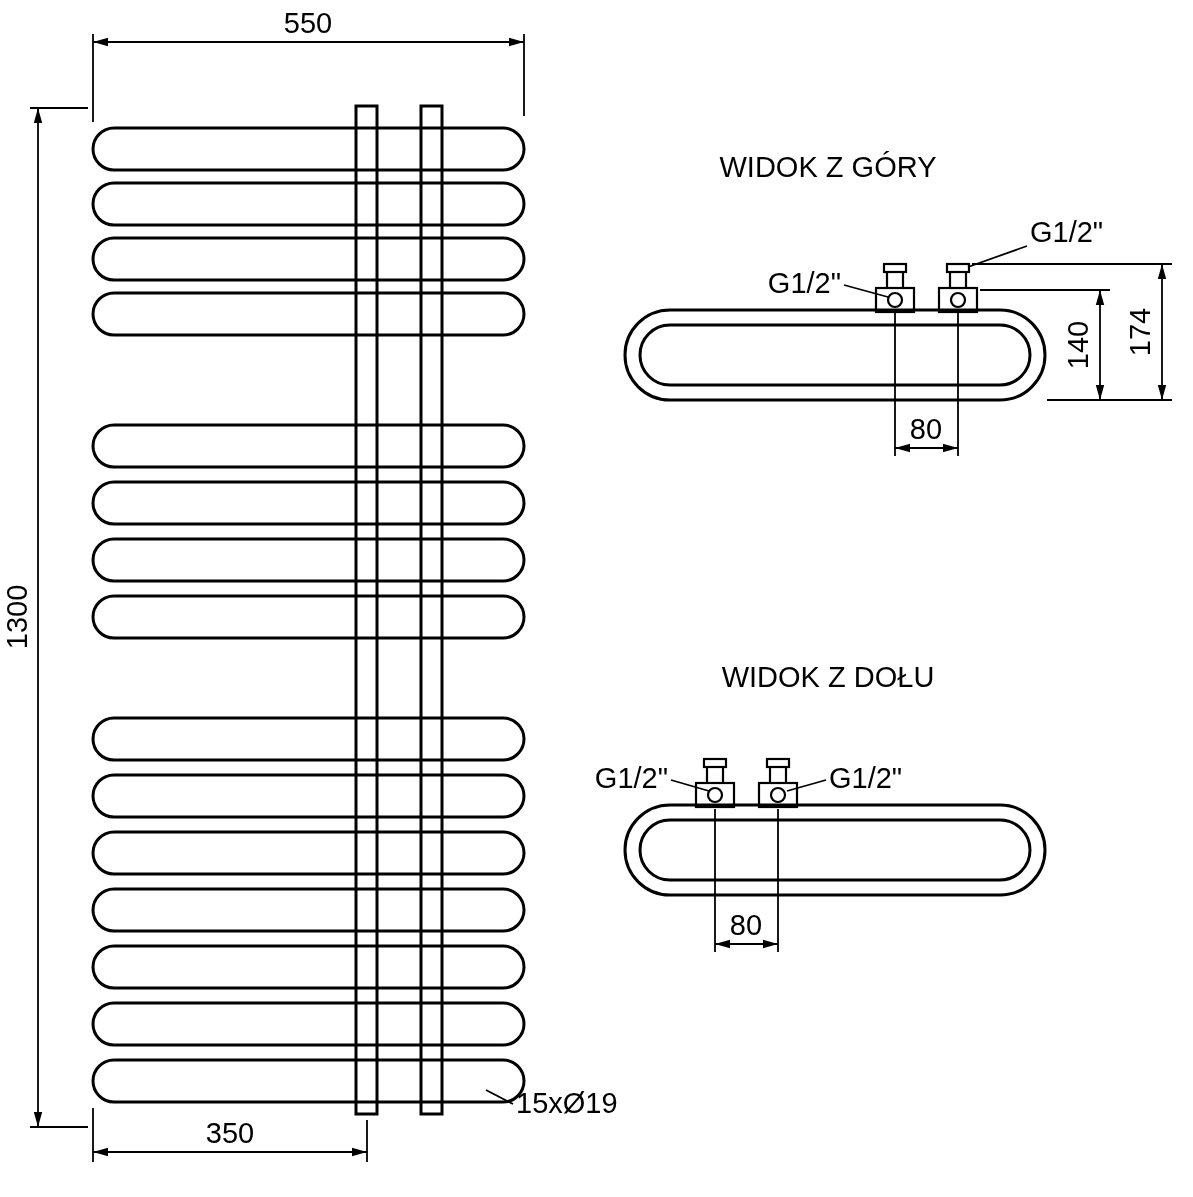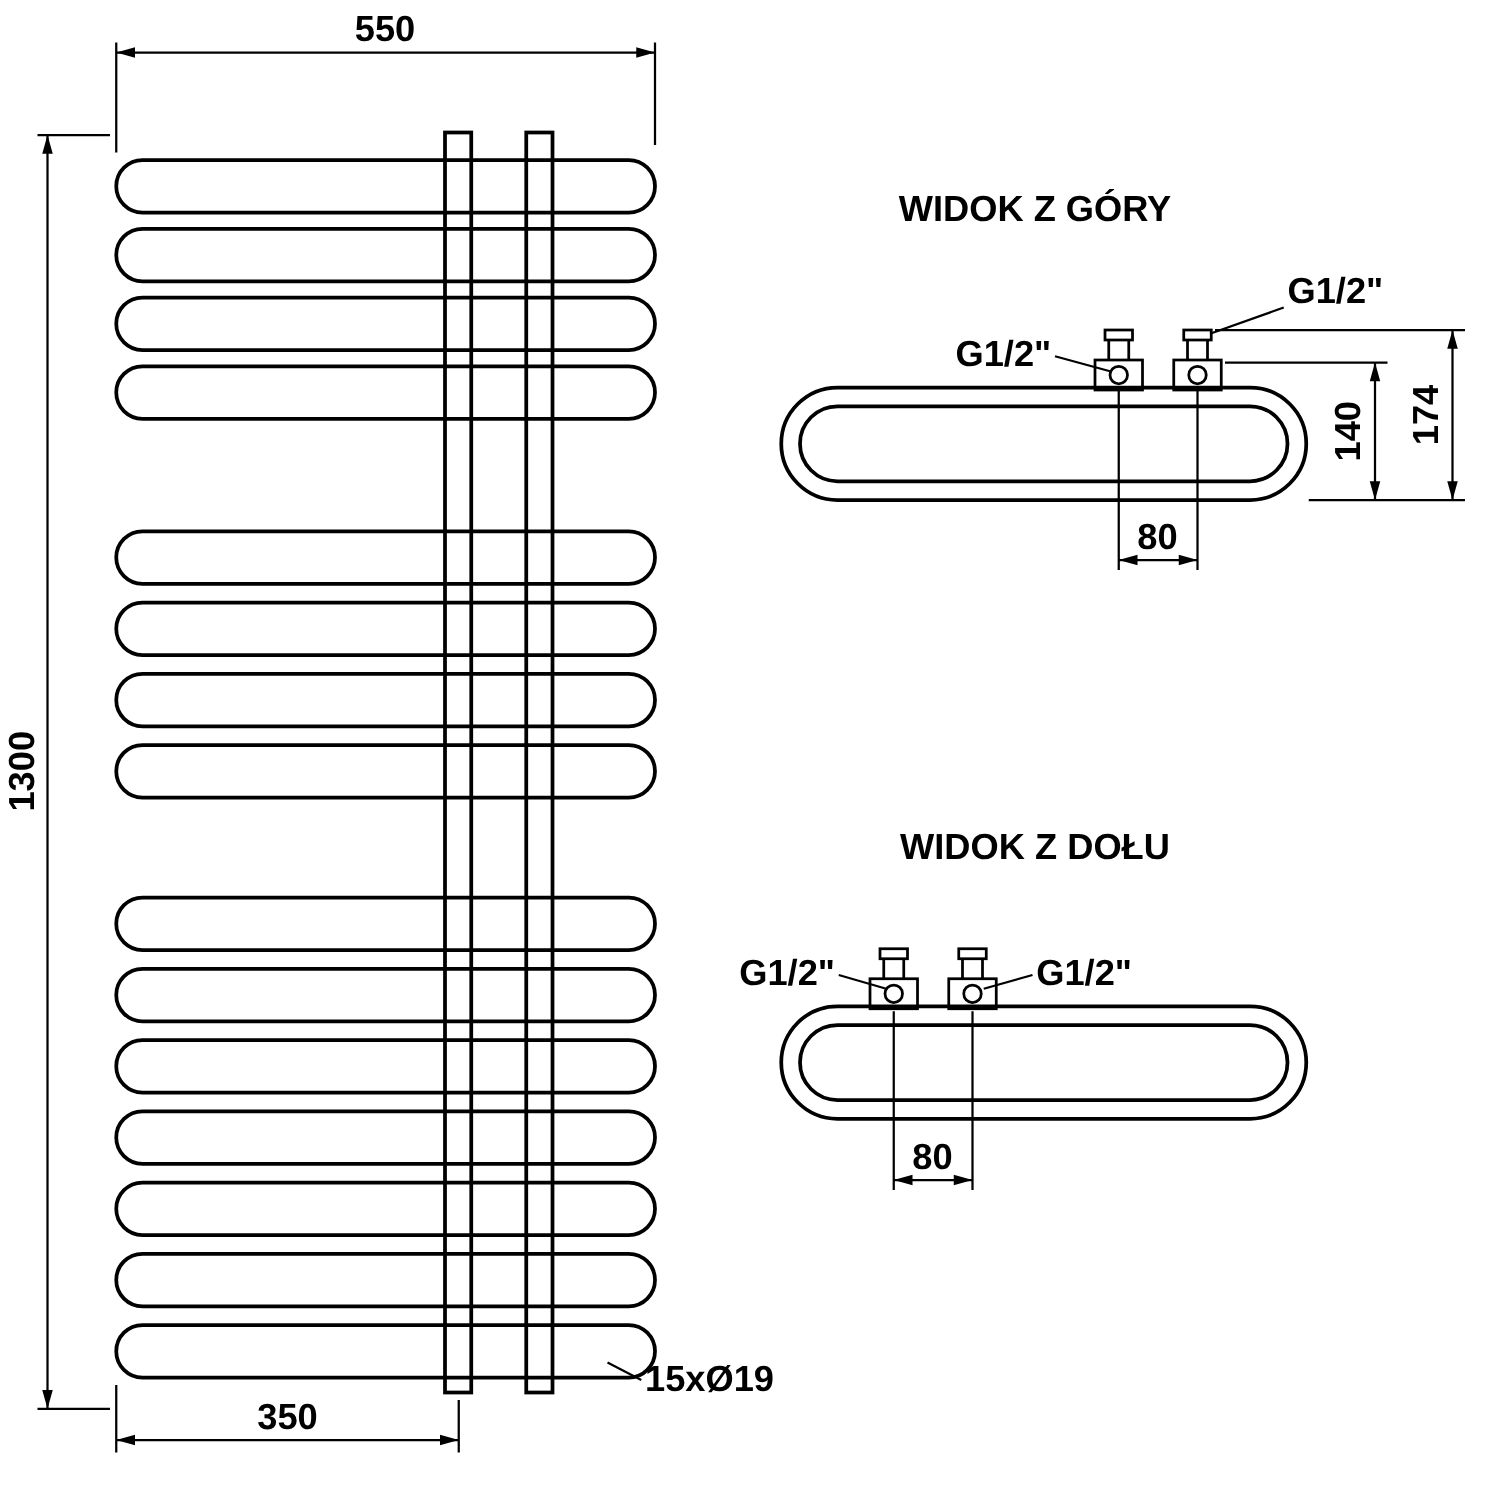--- a/index.html
+++ b/index.html
@@ -8,21 +8,20 @@
     background: #ffffff;
     width: 1193px;
     height: 1197px;
     overflow: hidden;
   }
   .canvas {
     position: relative;
     width: 1193px;
     height: 1197px;
     background: #ffffff;
-    font-weight: bold;
   }
   svg text {
     font-family: "Liberation Sans", "DejaVu Sans", sans-serif;
     font-size: 29px;
     fill: #000000;
   }
   .obj  { fill: none; stroke: #000000; stroke-width: 3;   }
   .mid  { fill: none; stroke: #000000; stroke-width: 2.2; }
   .thin { fill: none; stroke: #000000; stroke-width: 1.8; }
   .arr  { fill: #000000; stroke: none; }

